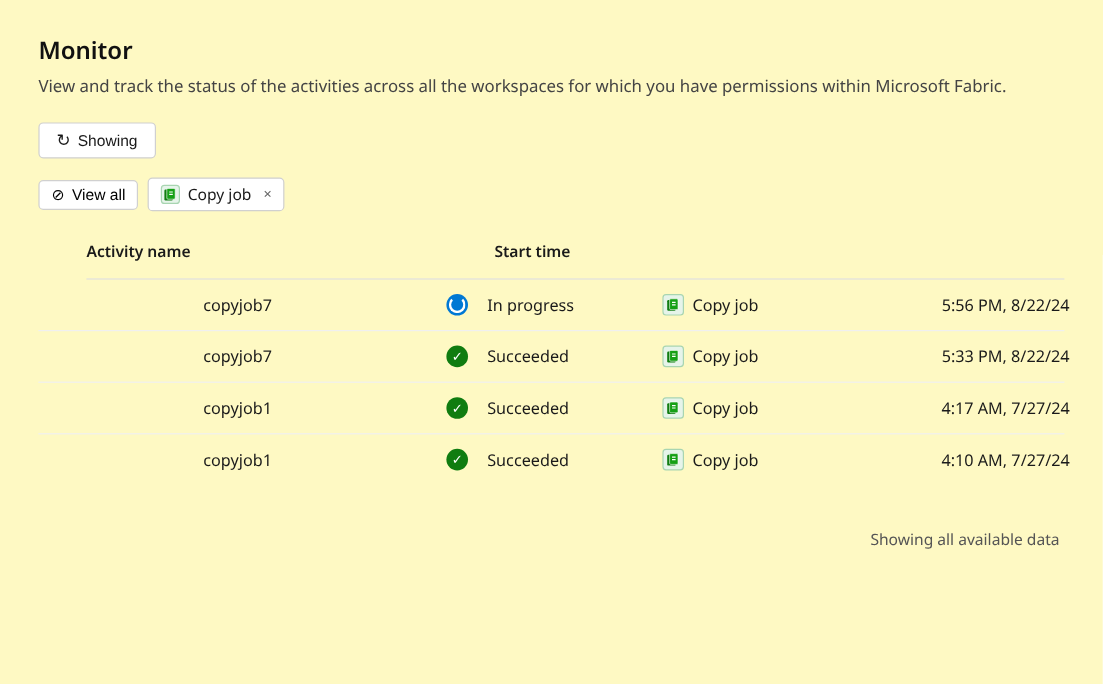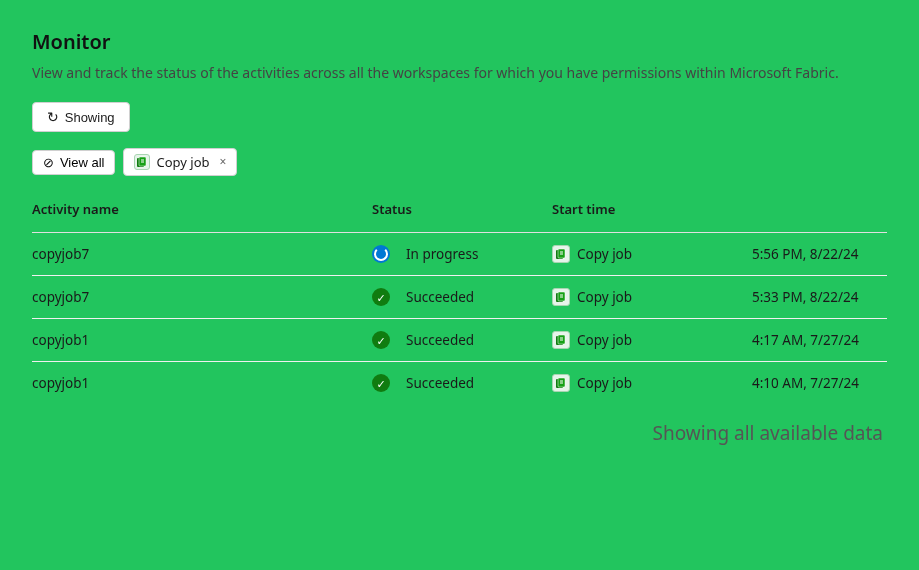--- a/index.html
+++ b/index.html
@@ -6,21 +6,21 @@
     body {
       font-family: 'Segoe UI', system-ui, sans-serif;
       background: #fff;
       color: #1a1a1a;
       font-size: 14px;
     }
     .page {
       width: 919px;
       min-height: 570px;
       padding: 28px 32px;
-      background: #22c55e;
+      background: #fef9c3;
     }
     .page-title {
       font-size: 20px;
       font-weight: 600;
       margin-bottom: 8px;
       color: #111;
     }
     .subtitle {
       font-size: 14px;
       color: #444;
@@ -85,33 +85,35 @@
     }
     .table-wrapper {
       width: 100%;
     }
     .table-header {
       display: grid;
       grid-template-columns: 340px 180px 200px 180px;
       border-bottom: 1px solid #e0e0e0;
       padding-bottom: 8px;
       margin-bottom: 0;
+      margin-left: 40px;
     }
     .table-header-cell {
       font-weight: 600;
       font-size: 13px;
       color: #1a1a1a;
       padding: 6px 0;
     }
     .table-row {
       display: grid;
       grid-template-columns: 340px 180px 200px 180px;
       border-bottom: 1px solid #f0f0f0;
       align-items: center;
       padding: 12px 0;
+      text-align: center;
     }
     .table-row:last-child {
       border-bottom: none;
     }
     .cell {
       font-size: 13.5px;
       color: #1a1a1a;
       padding-right: 8px;
     }
     .status-cell {
@@ -165,23 +167,23 @@
       align-items: center;
       justify-content: center;
       flex-shrink: 0;
     }
     .copy-job-icon svg {
       width: 12px;
       height: 12px;
     }
     .showing-text {
       text-align: right;
-      font-size: 19px;
+      font-size: 13px;
       color: #555;
-      margin-top: 16px;
+      margin-top: 36px;
       padding-right: 4px;
     }
     .refresh-icon {
       display: inline-block;
       font-size: 14px;
     }
   </style>
 </head>
 <body>
 
@@ -212,21 +214,20 @@
         </svg>
       </span>
       <span>Copy job</span>
       <span class="close-btn">×</span>
     </div>
   </div>
 
   <div class="table-wrapper">
     <div class="table-header">
       <div class="table-header-cell">Activity name</div>
-      <div class="table-header-cell">Status</div>
       <div class="table-header-cell">Start time</div>
     </div>
 
     <div id="table-body">
         <div class="table-row">
           <div class="cell">copyjob7</div>
           <div class="cell status-cell">
             <span class="status-icon-inprogress"></span>
             <span>In progress</span>
           </div>

